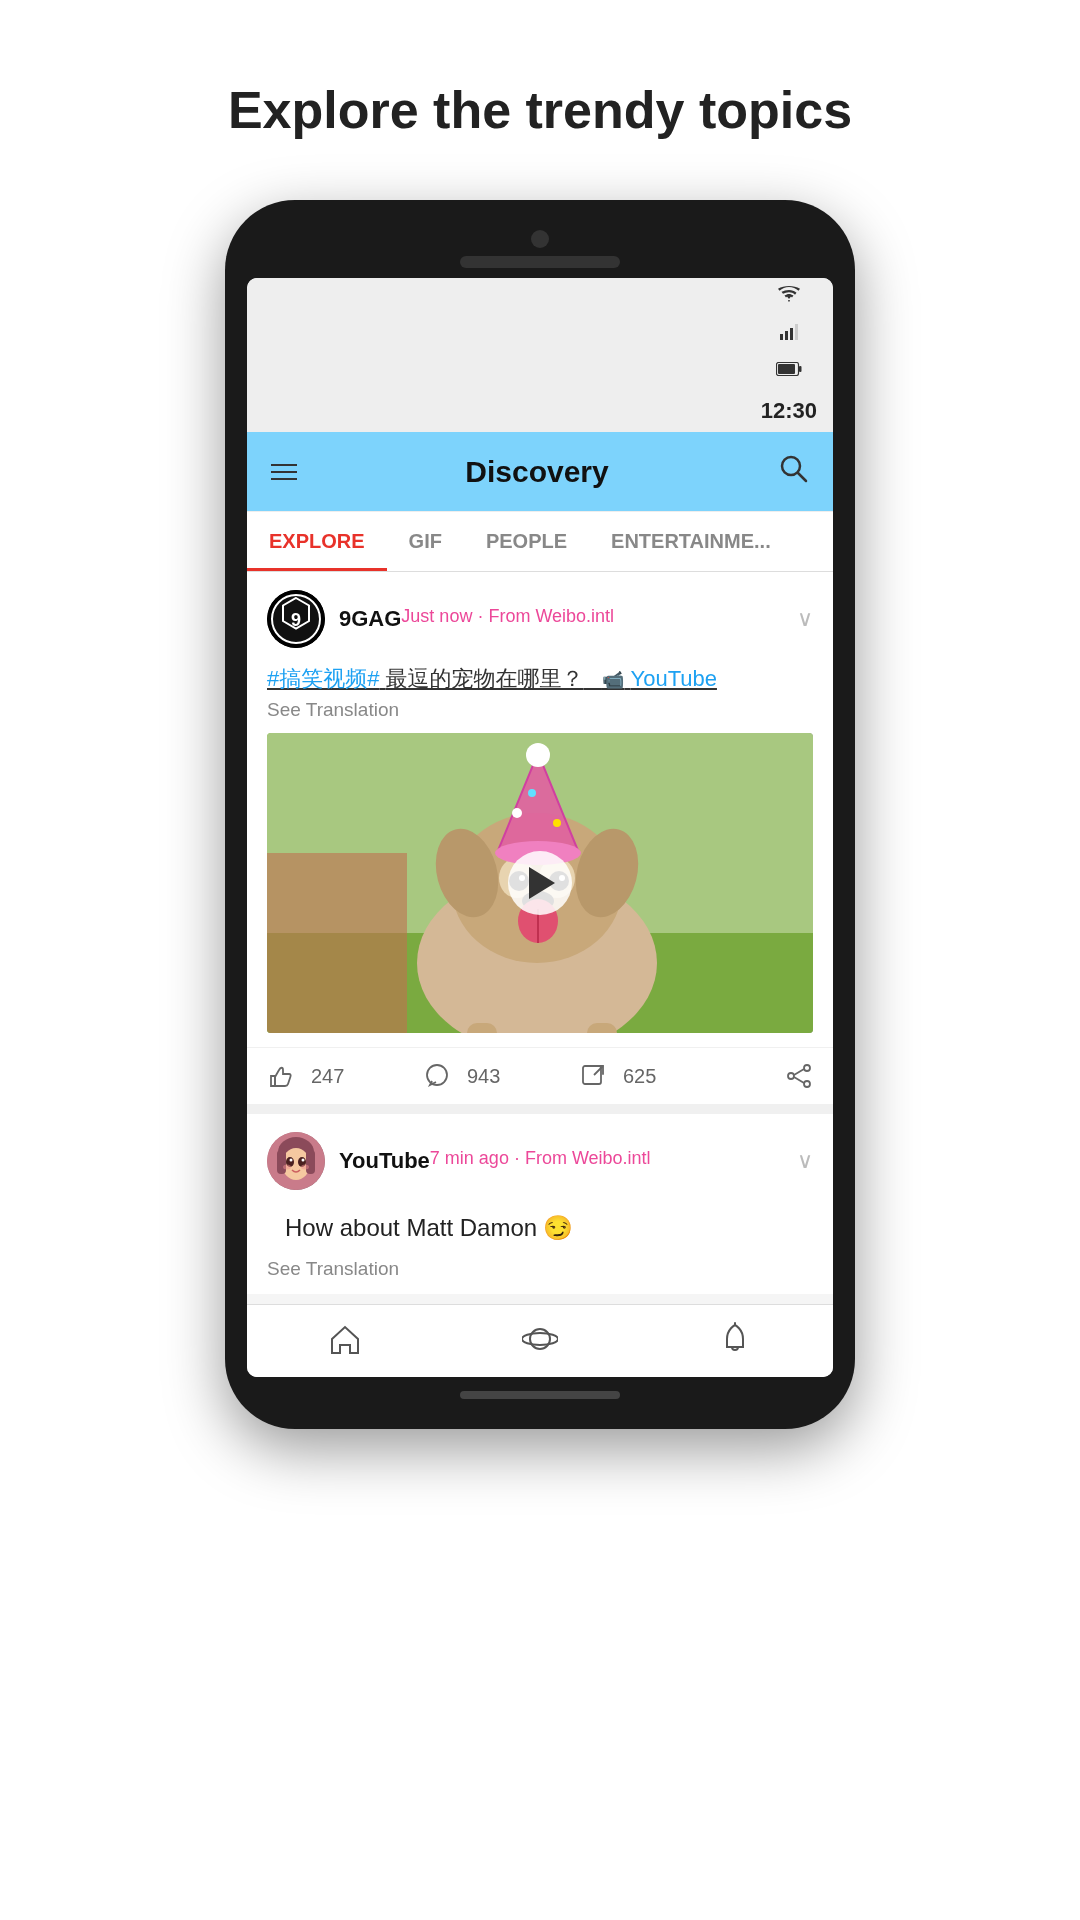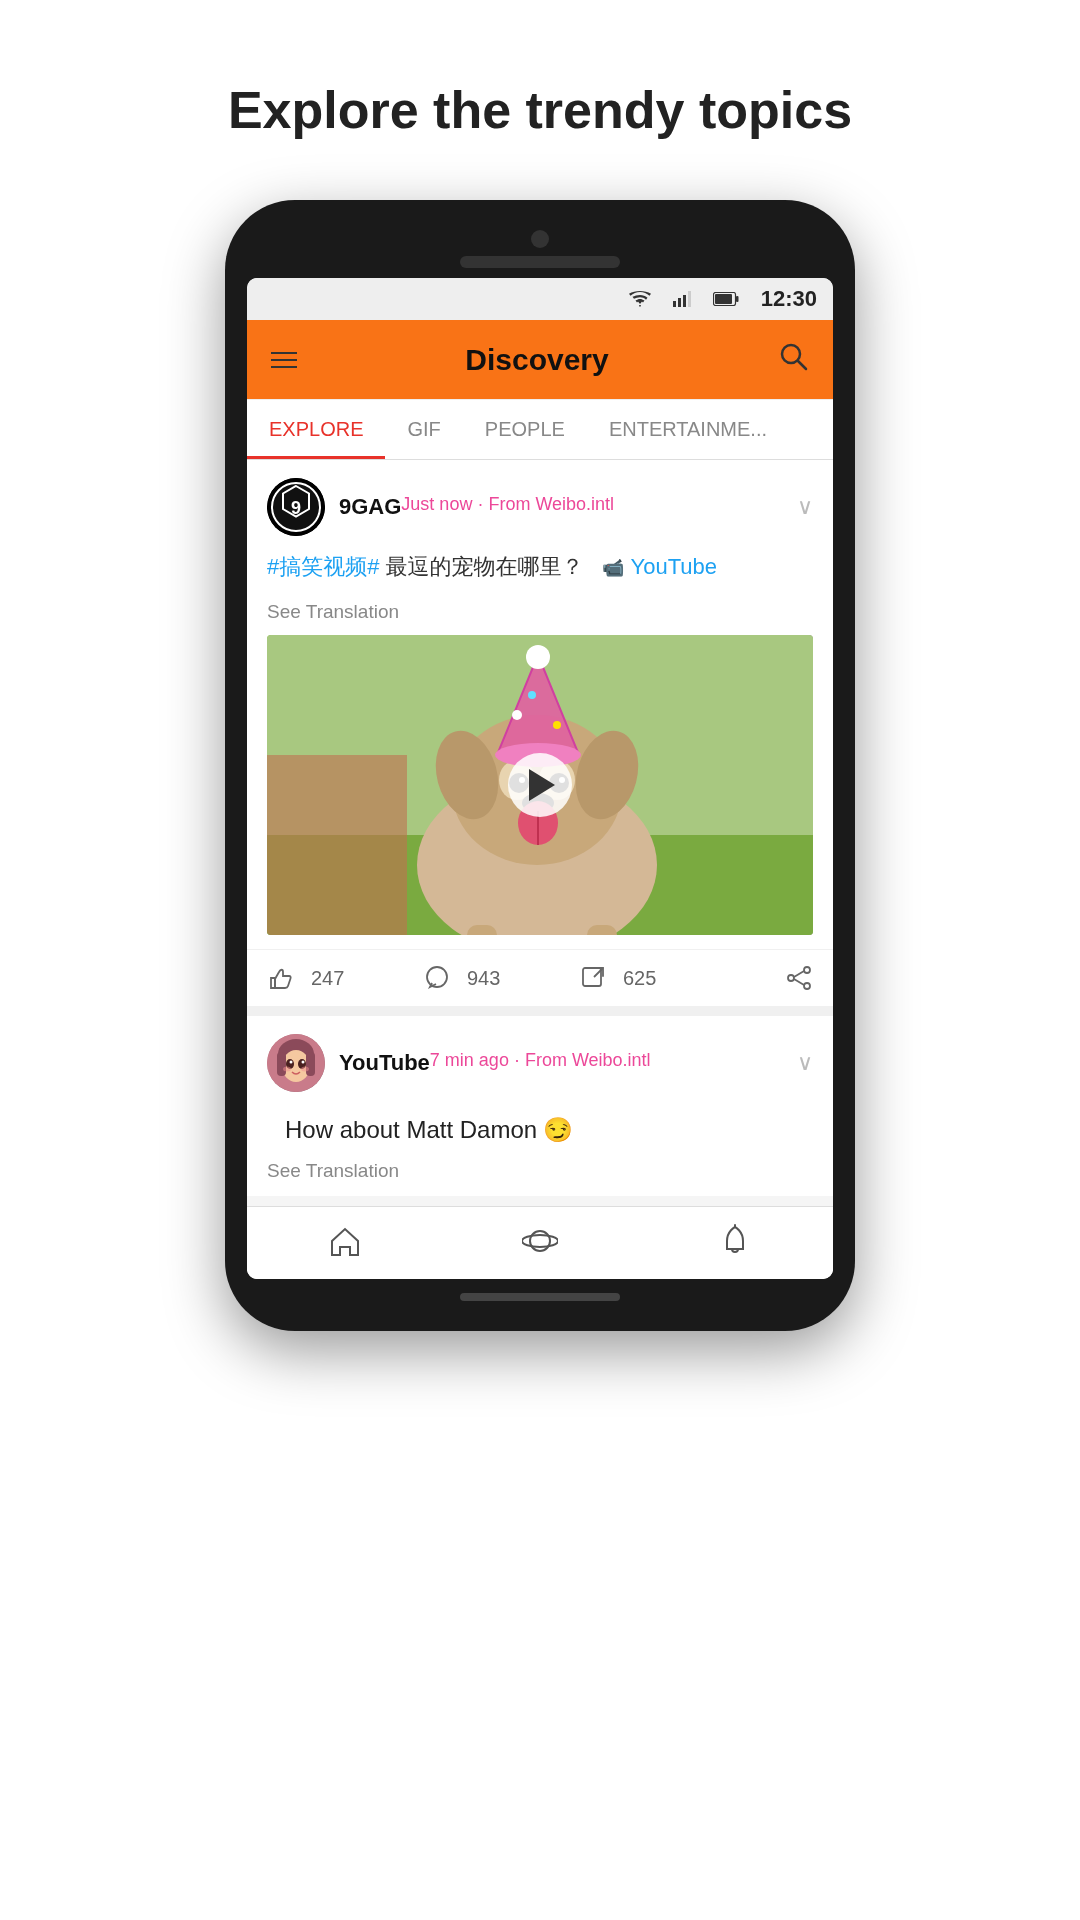--- a/index.html
+++ b/index.html
@@ -68,30 +68,31 @@
       display: flex;
       justify-content: flex-end;
       align-items: center;
       padding: 8px 16px;
       gap: 8px;
     }
     .status-icons {
       display: flex;
       align-items: center;
       gap: 22px;
+      flex-direction: column;
     }
     .status-time {
       font-size: 22px;
       font-weight: 600;
       color: #222;
     }
 
     
     .app-bar {
-      background: #f97316;
+      background: #7dd3fc;
       display: flex;
       align-items: center;
       justify-content: space-between;
       padding: 20px 24px;
       border-bottom: 1px solid #eee;
     }
     .hamburger {
       display: flex;
       flex-direction: column;
       gap: 5px;
@@ -116,21 +117,21 @@
 
     
     .tabs {
       background: #ffffff;
       display: flex;
       border-bottom: 1px solid #ddd;
     }
     .tab {
       padding: 18px 22px;
       font-size: 20px;
-      font-weight: 400;
+      font-weight: 700;
       color: #888;
       cursor: pointer;
       position: relative;
     }
     .tab.active {
       color: #e8322a;
     }
     .tab.active::after {
       content: '';
       position: absolute;
@@ -193,21 +194,22 @@
     }
 
     
     .post-content {
       padding: 0 20px 14px;
     }
     .post-text {
       font-size: 22px;
       color: #333;
       line-height: 1.5;
-      margin-bottom: 18px;
+      margin-bottom: 4px;
+      text-decoration: underline;
     }
     .hashtag { color: #1da1f2; }
     .yt-link { color: #1da1f2; }
     .see-translation {
       font-size: 19px;
       color: #888;
       margin-bottom: 12px;
     }
 
     

